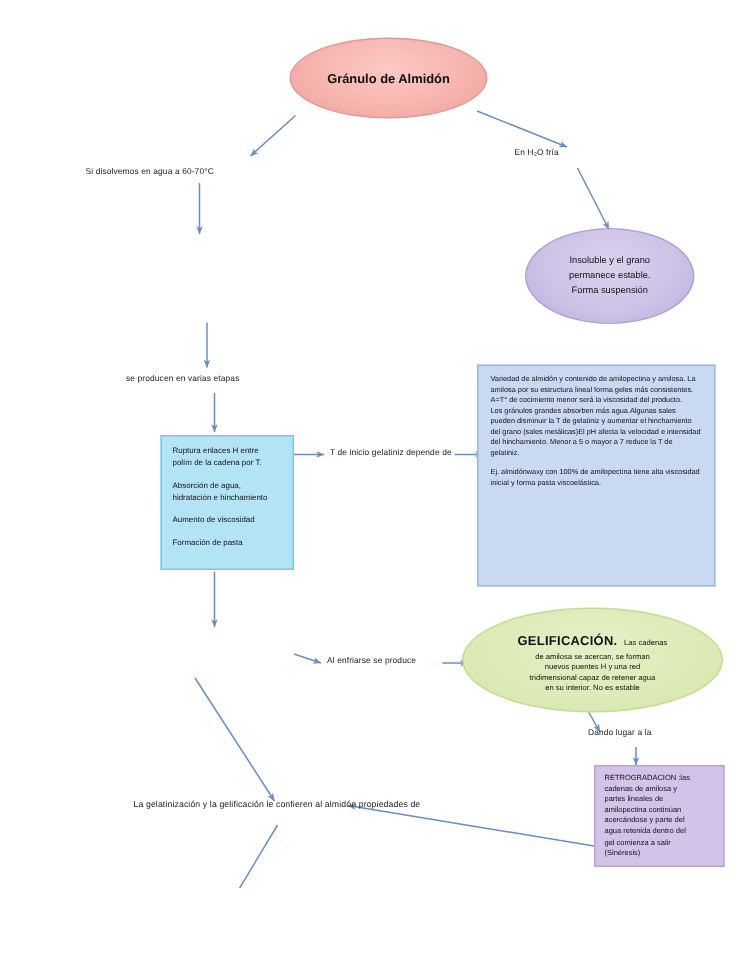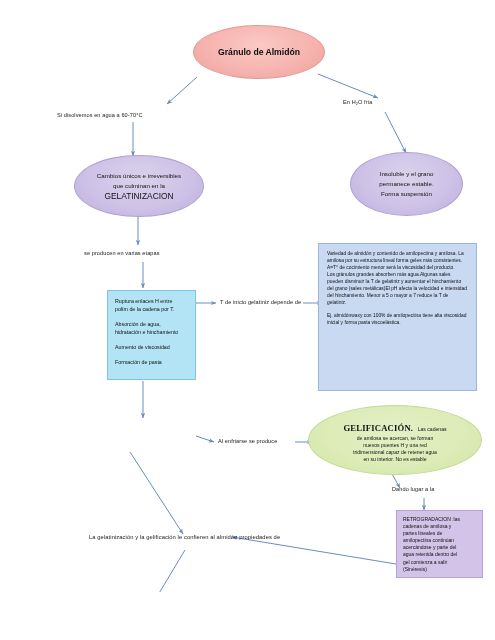--- a/index.html
+++ b/index.html
@@ -76,21 +76,21 @@
     font-size: 5.6px;
     color: #1a1a1a;
     white-space: nowrap;
     letter-spacing: .08px;
   }
 
   
   .t-title { font-size: 8.6px; font-weight: bold; color: #0d0d0d; }
   .t-mid   { font-size: 6.2px; color: #111; line-height: 1.65; }
   .t-big   { font-size: 8.4px; color: #111; }
-  .t-cap   { font-size: 8.2px; font-weight: bold; letter-spacing: .2px; font-family: Liberation Serif, serif; }
+  .t-cap   { font-size: 8.2px; font-weight: bold; letter-spacing: .2px; }
   .t-tiny  { font-size: 4.9px; line-height: 1.42; color: #111; }
   .t-small { font-size: 5.3px; line-height: 1.5; color: #111; }
 
   .stack > div { width: 100%; }
   .p { margin: 0; }
   .gap { height: 7px; }
   .wrap { white-space: normal; }
 </style>
 </head>
 <body>
@@ -140,25 +140,20 @@
   </svg>
 
   <div class="node ellipse ell-pink" style="left:193px; top:25px; width:132px; height:54px;">
     <span class="t-title">Gránulo de Almidón</span>
   </div>
 
   <div class="label" style="left:57px; top:112px;">Si disolvemos  en agua a 60-70°C</div>
 
   <div class="label" style="left:343px; top:99px;">En H₂O fría</div>
 
-  <div class="node ellipse ell-purple stack" style="left:74px; top:155px; width:130px; height:62px; padding:0 8px;">
-    <div class="t-mid p">Cambios únicos e irreversibles</div>
-    <div class="t-mid p">que culminan en la</div>
-    <div class="t-big p">GELATINIZACION</div>
-  </div>
 
   <div class="node ellipse ell-purple stack" style="left:350px; top:152px; width:113px; height:64px; padding:0 8px;">
     <div class="t-mid p">Insoluble y el grano</div>
     <div class="t-mid p">permanece estable.</div>
     <div class="t-mid p">Forma suspensión</div>
   </div>
 
   <div class="label" style="left:84px; top:250px;">se producen en varias etapas</div>
 
   <div class="node box box-blue" style="left:107px; top:290px; width:89px; height:90px; padding:7px 7px;">

